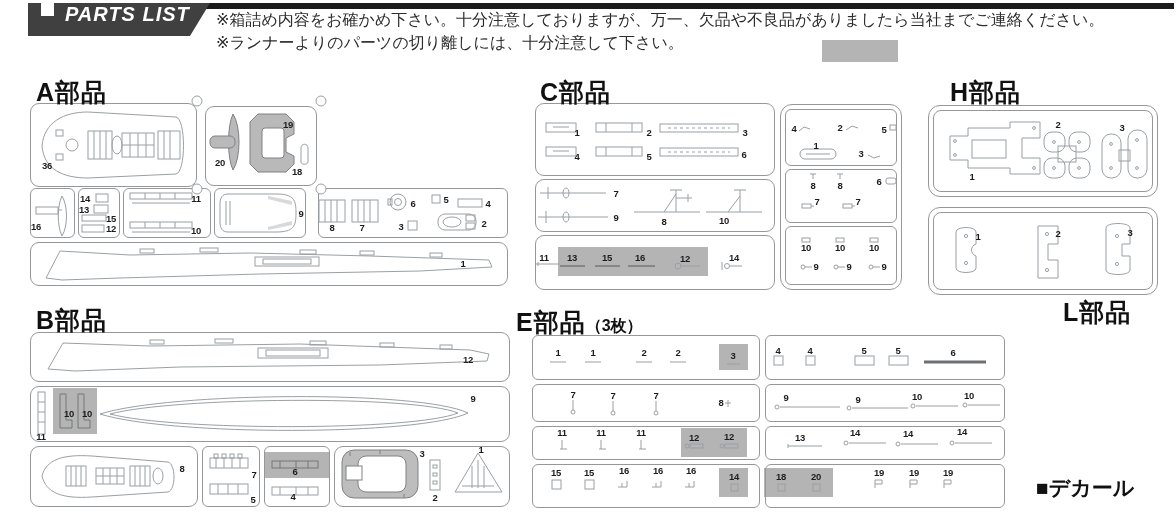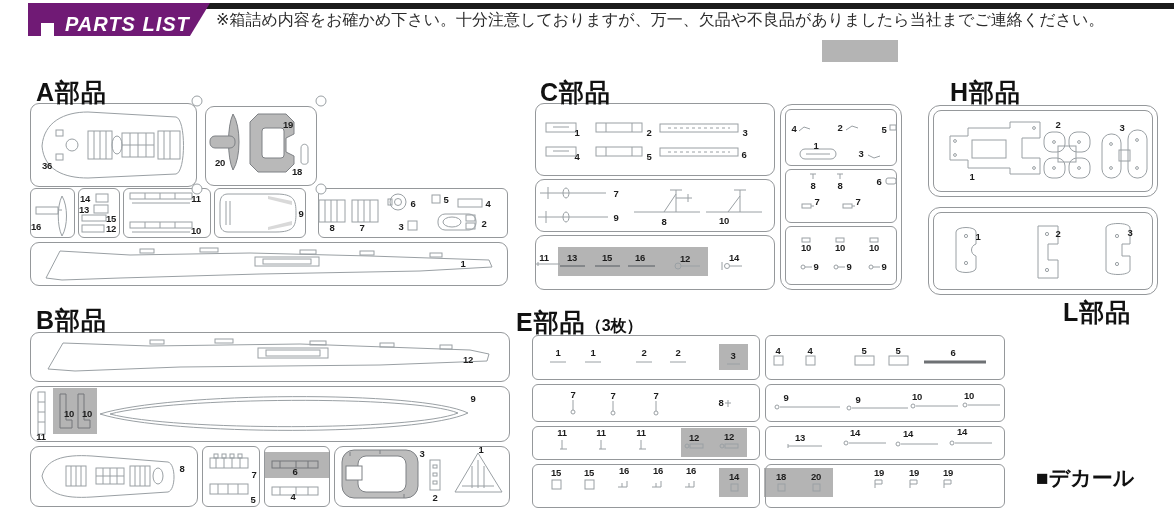--- a/index.html
+++ b/index.html
@@ -1,47 +1,48 @@
 <!DOCTYPE html>
 <html><head>
 <meta charset="utf-8">
 <style>
   html,body{margin:0;padding:0;background:#fff;}
   .page{position:relative;width:1176px;height:529px;background:#fff;overflow:hidden;
         font-family:"Liberation Sans","DejaVu Sans",sans-serif;}
   .topbar{position:absolute;left:28px;top:3px;width:1146px;height:6px;background:#1b1b1b;}
-  .badge{position:absolute;left:28px;top:3px;width:182px;height:33px;background:#701a75;
-         clip-path:polygon(0 0,100% 0,89% 100%,0 100%);display:flex;align-items:flex-end;z-index:4;}
+  .badge{position:absolute;left:28px;top:3px;width:182px;height:33px;background:#404040;
+         clip-path:polygon(0 0,100% 0,89% 100%,0 100%);display:flex;align-items:flex-start;z-index:4;}
   .badge .sq{width:13px;height:13px;background:#fff;margin:0 11px 0 13px;}
   .badge .t{color:#fff;font-weight:bold;font-style:italic;font-size:20px;letter-spacing:1px;white-space:nowrap;}
   .note{position:absolute;left:216px;font-size:16px;color:#2b2b2b;white-space:nowrap;z-index:4;}
   .note1{top:10px;} .note2{top:33px;}
   .swatch{position:absolute;left:822px;top:40px;width:76px;height:22px;background:#b4b4b4;z-index:4;}
   .legend{position:absolute;left:906px;top:36px;font-size:20px;font-weight:bold;color:#111;white-space:nowrap;z-index:4;}
   .sec-label{position:absolute;font-size:25px;font-weight:bold;color:#111;white-space:nowrap;z-index:5;letter-spacing:1px;}
   .sec-label .qty{font-size:16px;letter-spacing:0;}
   .pbox{position:absolute;border:1.2px solid #95989b;border-radius:9px;z-index:2;background:transparent;box-sizing:border-box;}
   .pbox.small{border-radius:6px;}
   .uz{position:absolute;background:#b4b4b4;z-index:1;}
   .pn{position:absolute;transform:translate(-50%,-50%);font-size:9.5px;font-weight:bold;color:#1c1c1c;
       z-index:6;white-space:nowrap;letter-spacing:-0.3px;}
   svg.art{position:absolute;left:0;top:0;z-index:3;pointer-events:none;}
-  .decal{position:absolute;left:1036px;top:464px;font-size:21px;font-weight:bold;color:#111;white-space:nowrap;z-index:5;}
+  .decal{position:absolute;left:1036px;top:474px;font-size:21px;font-weight:bold;color:#111;white-space:nowrap;z-index:5;}
 </style>
 </head>
 <body>
 
 <div class="page">
 
   <div class="topbar"></div>
   <div class="badge">
     <span class="sq"></span>
     <span class="t">PARTS LIST</span>
   </div>
   <div class="note note1">※箱詰め内容をお確かめ下さい。十分注意しておりますが、万一、欠品や不良品がありましたら当社までご連絡ください。</div>
+  <div class="note note2">※ランナーよりのパーツの切り離しには、十分注意して下さい。</div>
   <div class="swatch"></div>
 
   <div class="sec-label" style="left:36px;top:76px;text-align:center;"><span>A部品</span></div>
   <div class="sec-label" style="left:36px;top:304px;"><span>B部品</span></div>
   <div class="sec-label" style="left:540px;top:76px;"><span>C部品</span></div>
   <div class="sec-label" style="left:516px;top:306px;"><span>E部品</span><span class="qty">（3枚）</span></div>
   <div class="sec-label" style="left:950px;top:76px;"><span>H部品</span></div>
   <div class="sec-label" style="left:1063px;top:296px;"><span>L部品</span></div>
   <div class="decal">■デカール</div>
 

